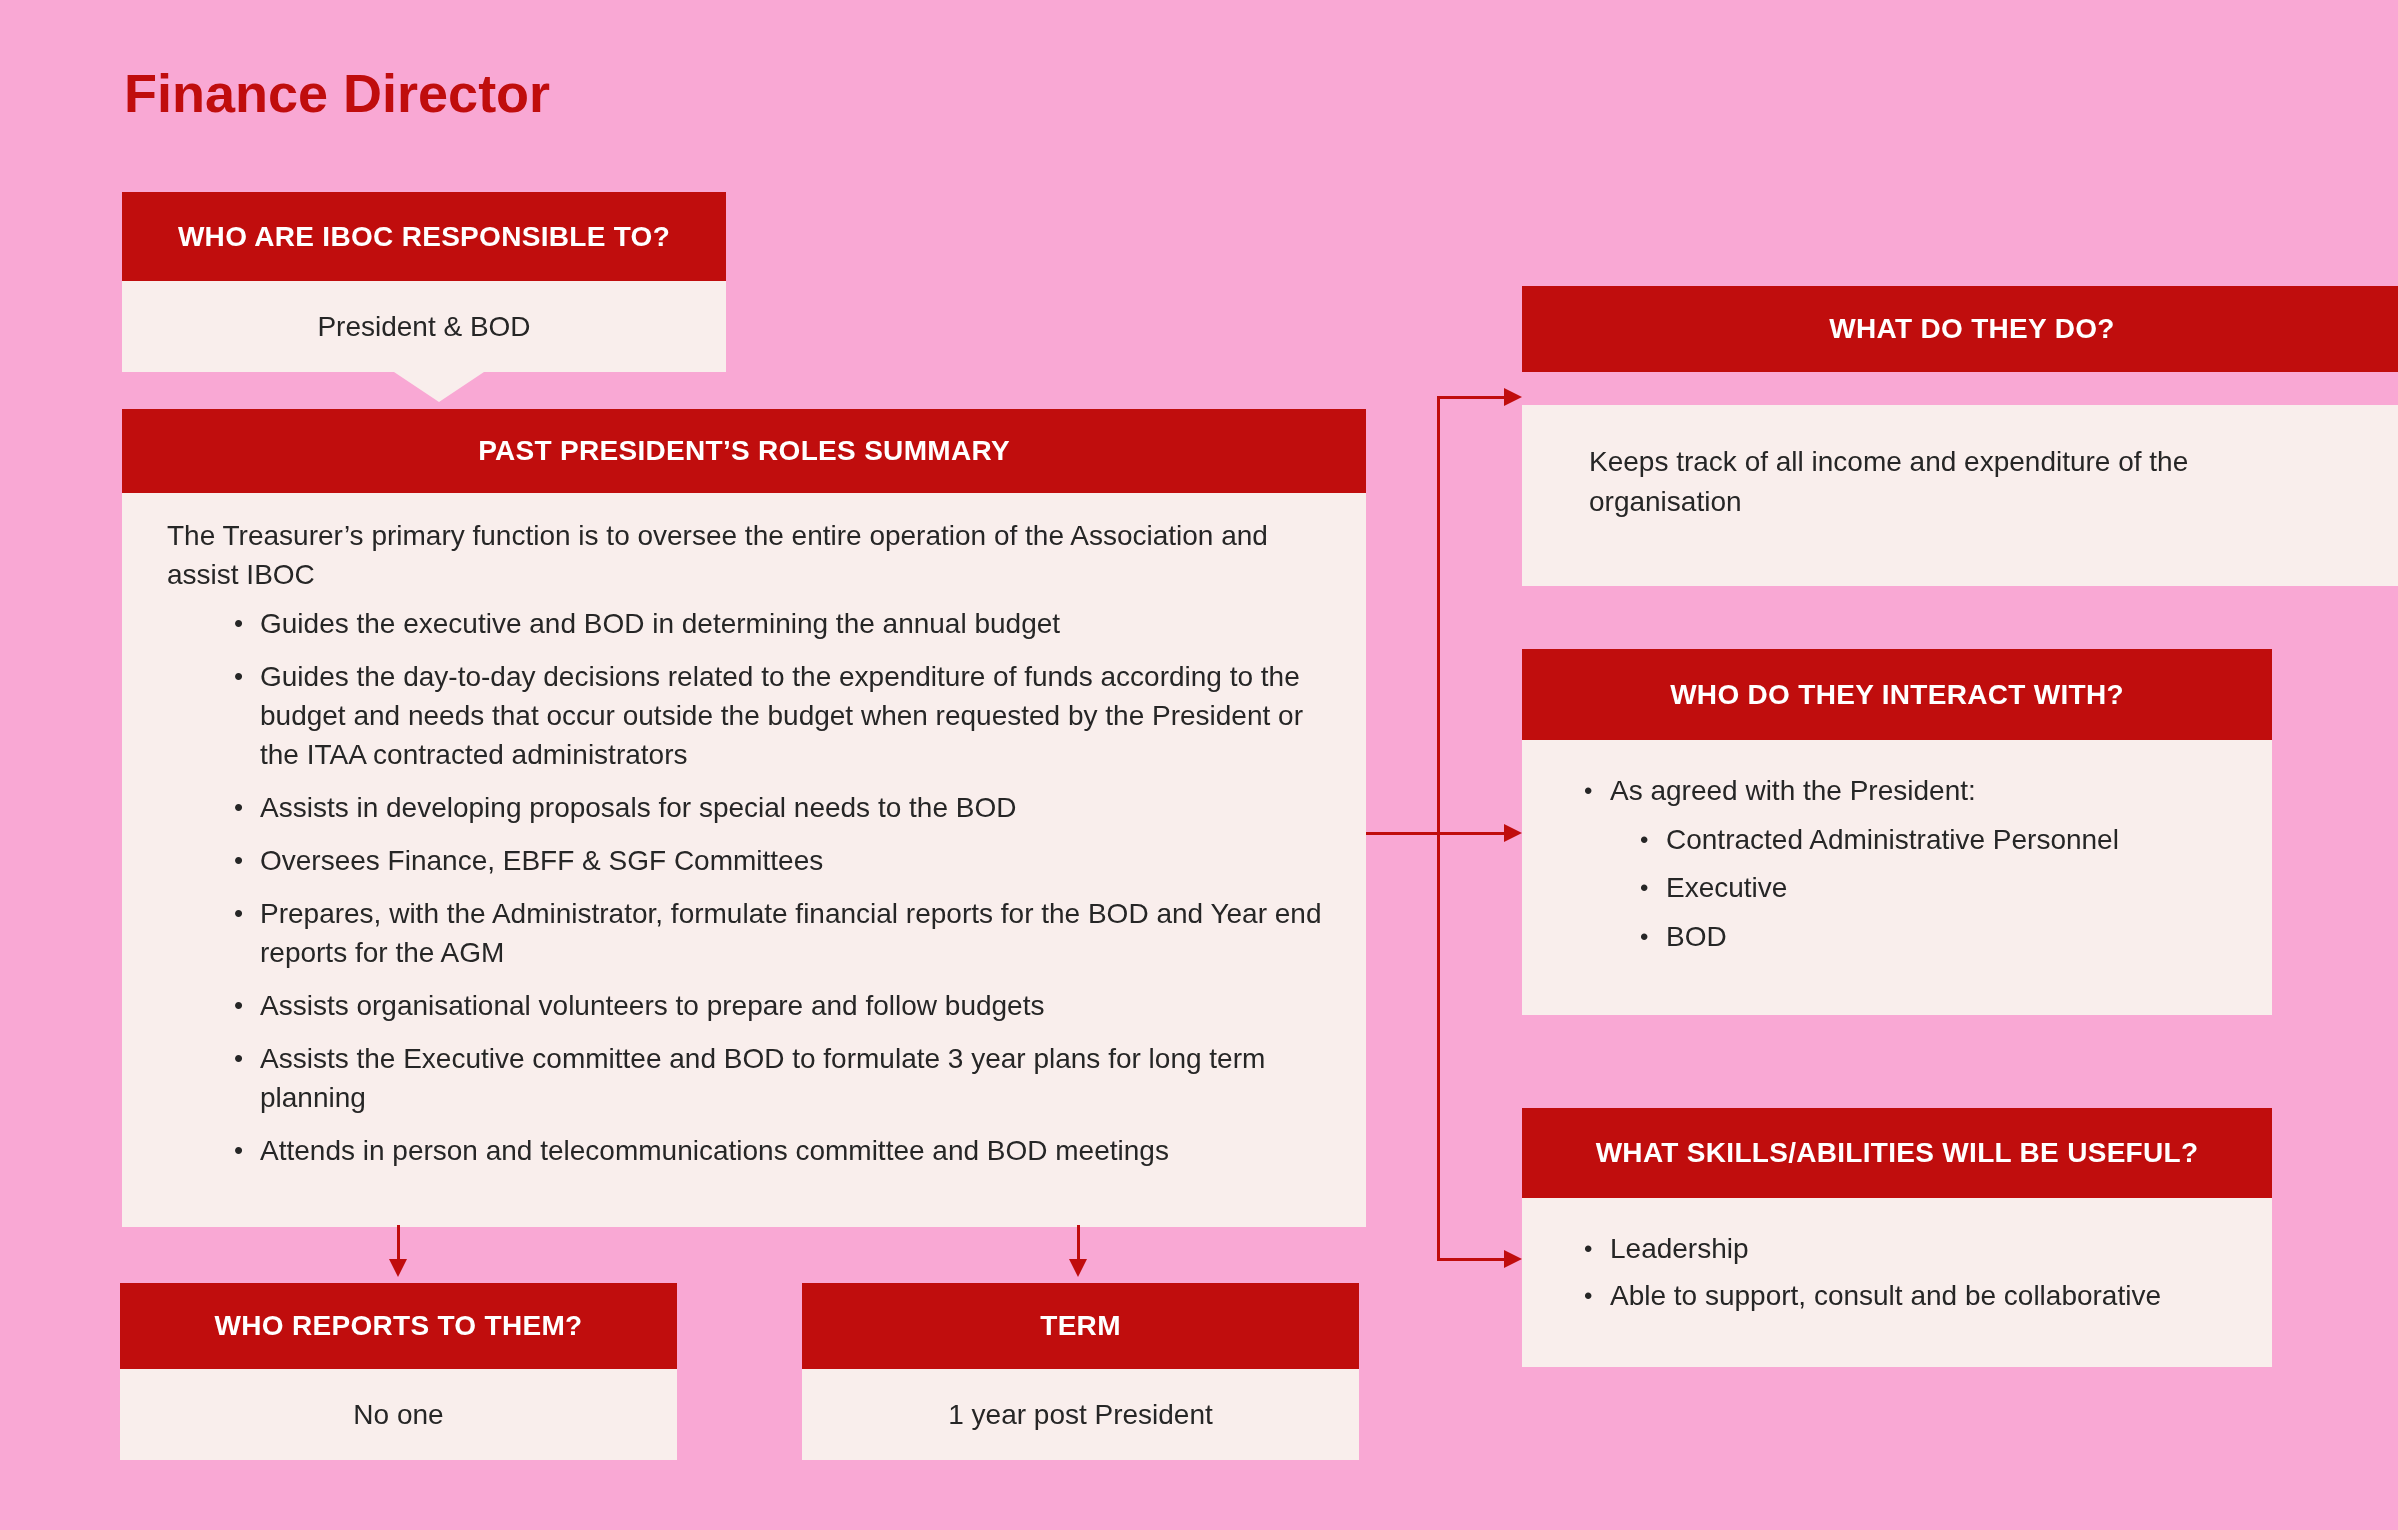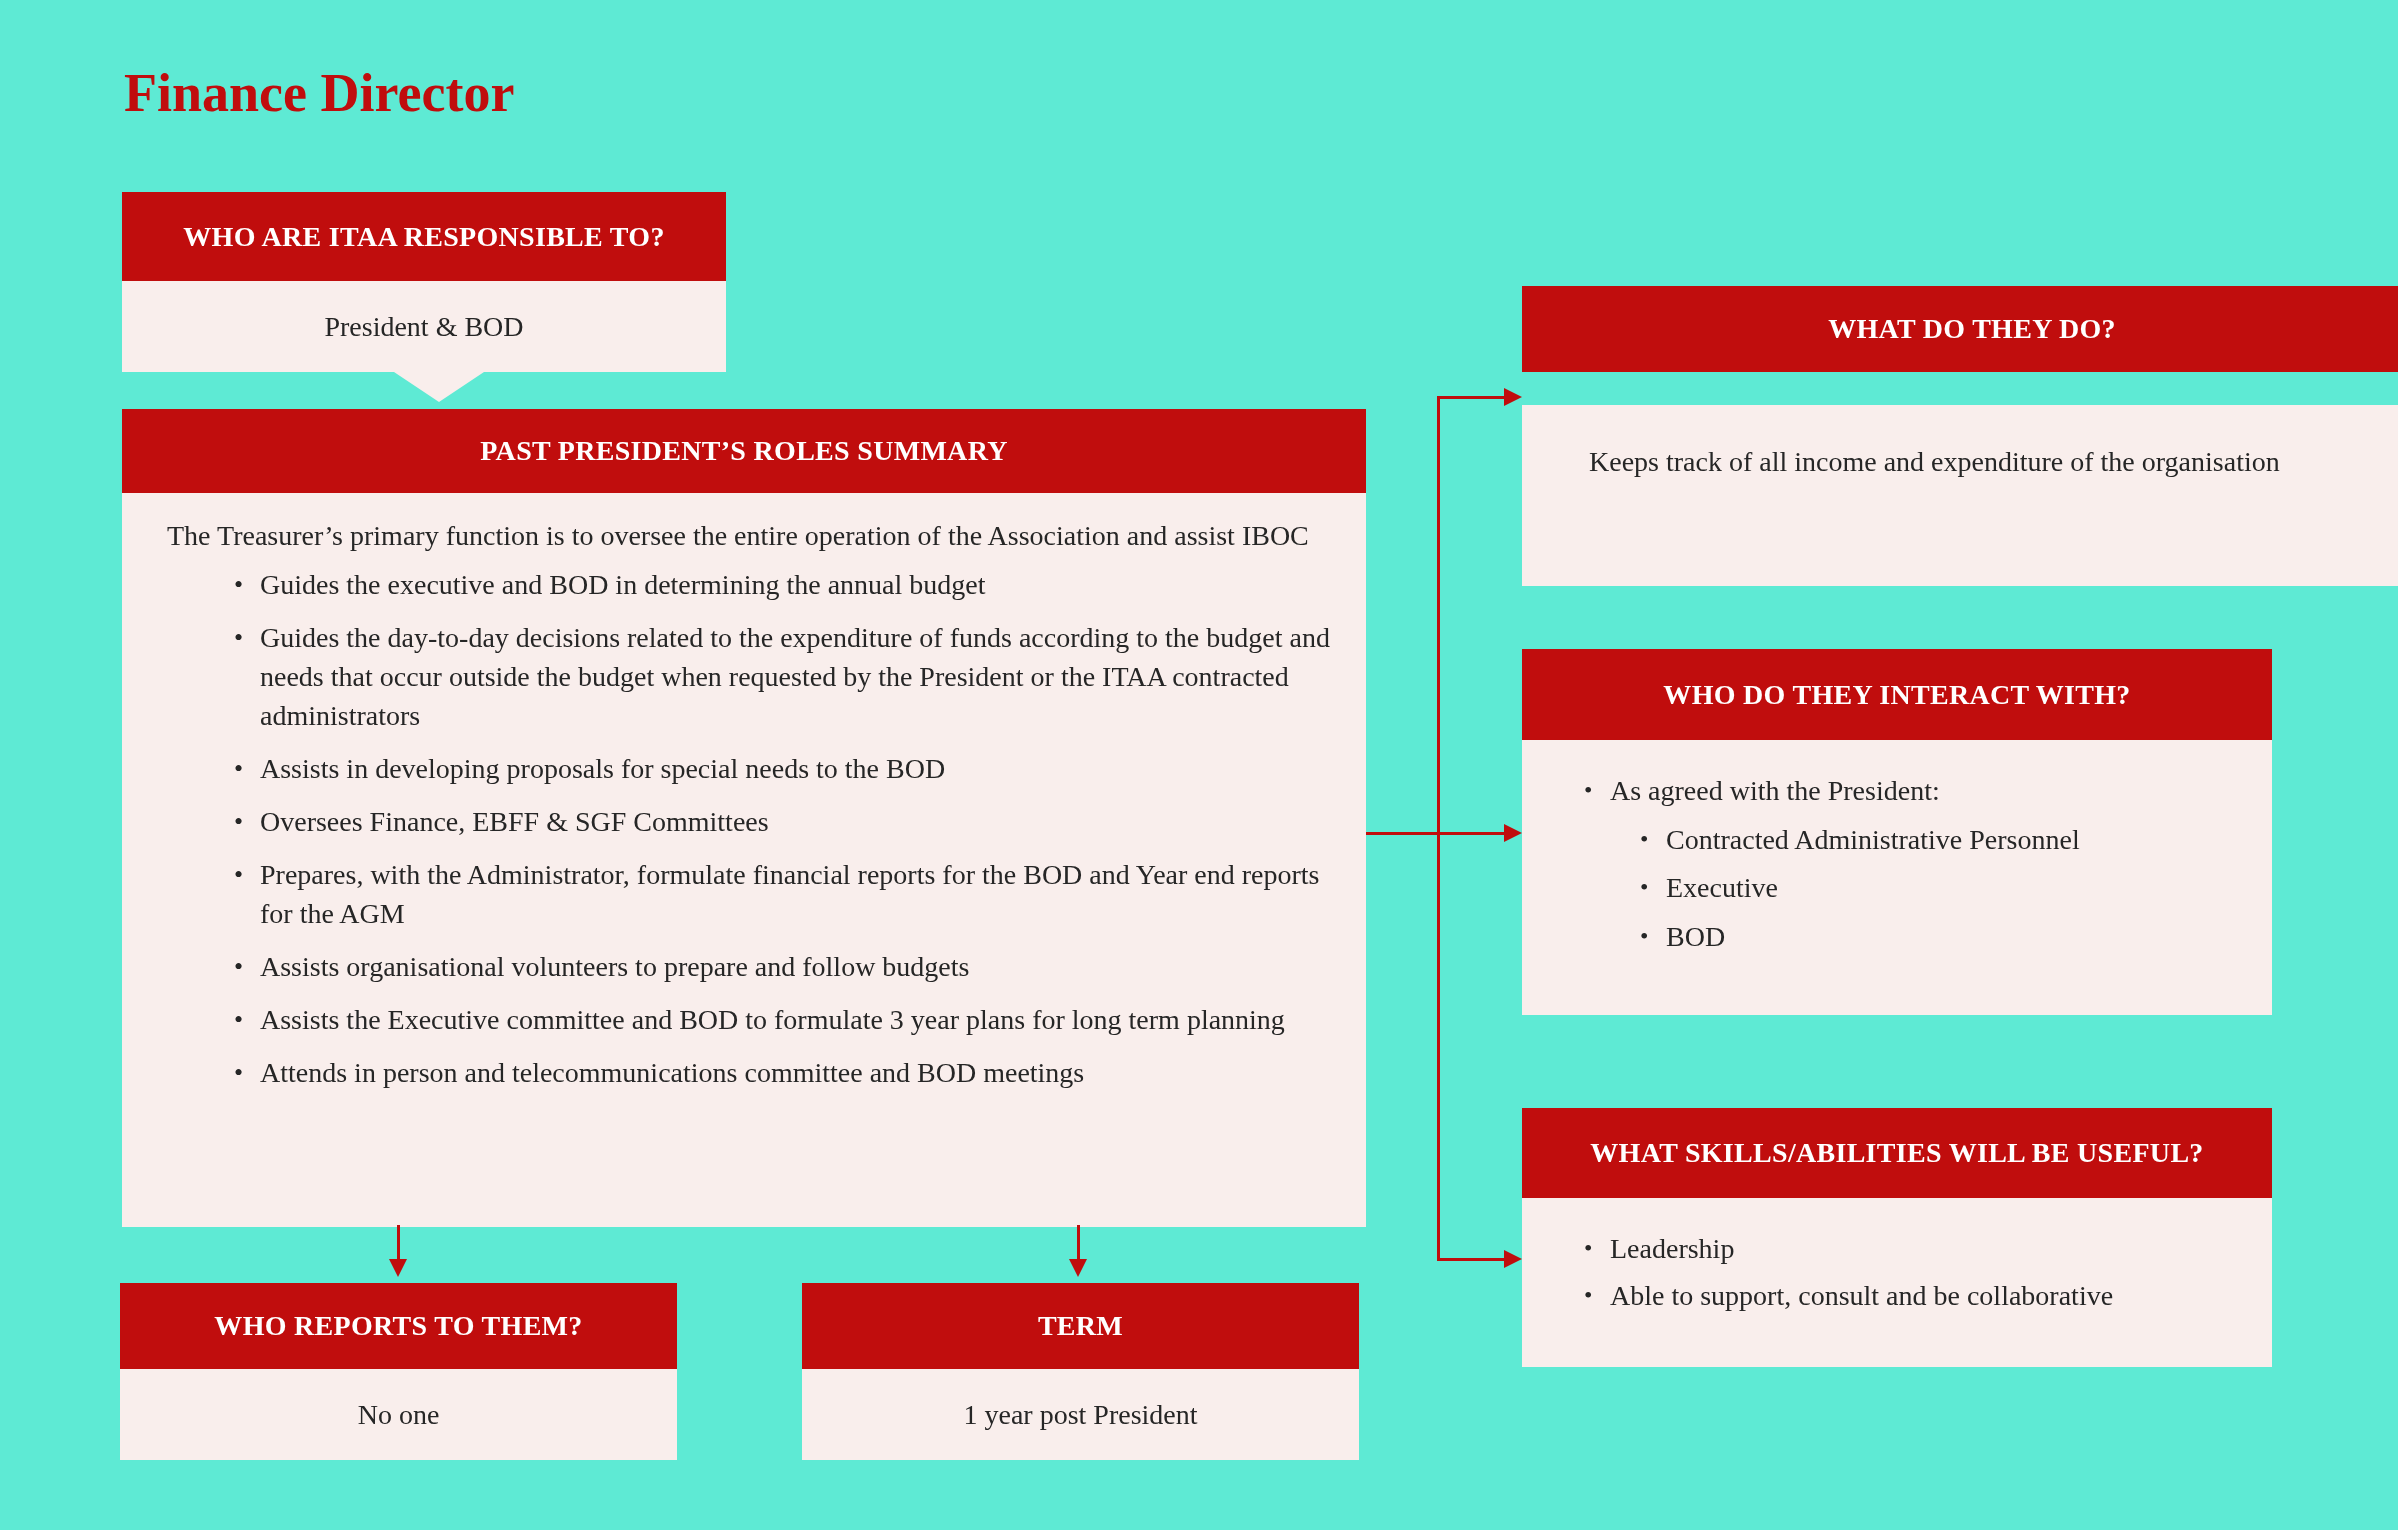--- a/index.html
+++ b/index.html
@@ -7,22 +7,22 @@
     --panel-pink: #F9EEEC;
     --text-dark: #262626;
     --header-text: #FFFFFF;
   }
   * { box-sizing: border-box; }
   html, body { margin: 0; padding: 0; background: #FFFFFF; }
   .stage {
     position: relative;
     width: 2399px;
     height: 1531px;
-    background: #5eead4;
-    font-family: Liberation Serif, serif;
+    background: #f9a8d4;
+    font-family: Liberation Sans, sans-serif;
     color: var(--text-dark, #262626);
     overflow: hidden;
   }
   .page-title {
     position: absolute;
     left: 124px; top: 62px;
     margin: 0;
     font-size: 54px;
     font-weight: 700;
     color: var(--accent-red, #C00D0D);
@@ -117,21 +117,21 @@
   }
 </style>
 </head>
 <body>
 
 <div class="stage">
 
   <h1 class="page-title">Finance Director</h1>
 
   <div class="box" id="box-responsible">
-    <div class="hdr">WHO ARE ITAA RESPONSIBLE TO?</div>
+    <div class="hdr">WHO ARE IBOC RESPONSIBLE TO?</div>
     <div class="bod center">President &amp; BOD</div>
     <div class="callout-tail"></div>
   </div>
 
   <div class="box" id="box-summary">
     <div class="hdr">PAST PRESIDENT’S ROLES SUMMARY</div>
     <div class="bod">
       <p class="intro">The Treasurer’s primary function is to oversee the entire operation of the Association and assist IBOC</p>
       <ul class="blist">
         <li>Guides the executive and BOD in determining the annual budget</li>

